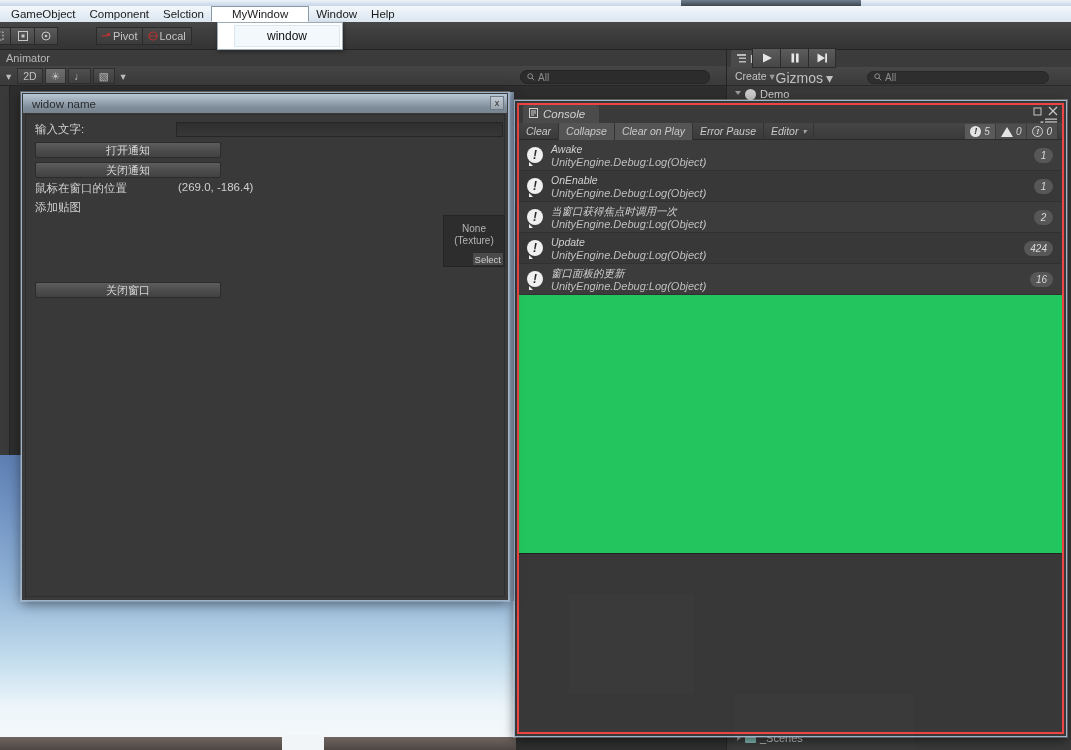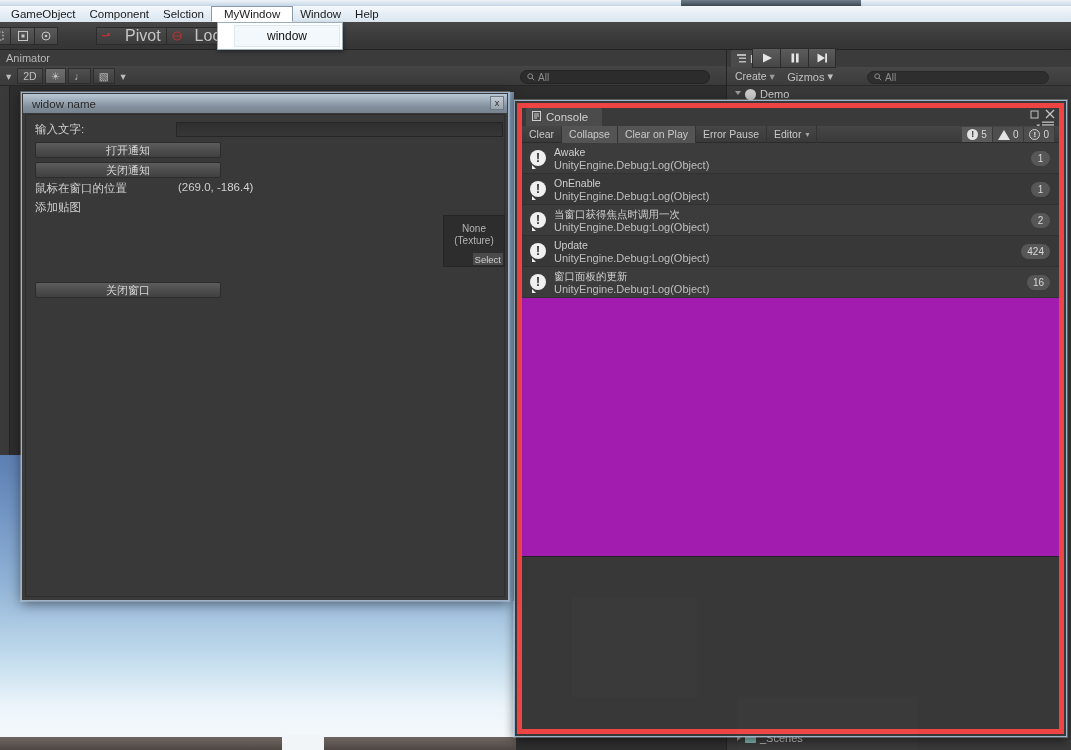--- a/index.html
+++ b/index.html
@@ -47,21 +47,21 @@
     position:absolute; left:0; top:6px; width:1071px; height:16px;
     background:linear-gradient(180deg,#f4f8fb 0%,#e6eef6 50%,#dbe6f0 100%);
     display:flex; align-items:center; padding-left:4px;
     font-size:11.5px; color:#1a1a1a;
   }
   .menu-item{ padding:1px 7px; line-height:14px; white-space:nowrap; cursor:default; }
   .menu-item.active{
     background:#ffffff;
     border:1px solid #8a9aa8;
     border-bottom-color:#ffffff;
-    padding:0px 12px;
+    padding:0px 20px;
     position:relative; z-index:30;
   }
   .menu-dropdown{
     position:absolute; left:217px; top:22px; width:126px; height:28px;
     background:#ffffff; border:1px solid #9bacbb; z-index:29;
     box-shadow:1px 2px 4px rgba(0,0,0,0.35);
   }
   .menu-dropdown .dd-item{
     position:absolute; left:16px; right:2px; top:2px; bottom:2px;
     background:#f3f8fc; border:1px solid #dbe7f1;
@@ -74,21 +74,21 @@
     position:absolute; left:0; top:22px; width:1071px; height:28px;
     background:linear-gradient(180deg,#474747 0%,#3c3c3c 50%,#343434 100%);
     border-bottom:1px solid #232323;
   }
   .tb-grp{ position:absolute; display:flex; height:18px; top:5px; }
   .tb-btn{
     height:18px; min-width:24px; padding:0 5px;
     background:linear-gradient(180deg,#5a5a5a,#444444);
     border:1px solid #2b2b2b; border-right:none;
     display:flex; align-items:center; justify-content:center;
-    color:#c6c6c6; font-size:16px; gap:13px;
+    color:#c6c6c6; font-size:11px; gap:1px;
   }
   .tb-btn:last-child{ border-right:1px solid #2b2b2b; }
   .tb-btn.flat{ background:linear-gradient(180deg,#4a4a4a,#3b3b3b); }
   .tb-btn svg{ display:block; }
 
   
   .playgrp{ position:absolute; left:752px; top:26px; display:flex; height:20px; }
   .playgrp .pbtn{
     width:28px; height:20px;
     background:linear-gradient(180deg,#5c5c5c,#464646);
@@ -111,21 +111,21 @@
   }
   .st-btn{
     height:16px; padding:0 5px; color:#c2c2c2; font-size:10.5px;
     display:flex; align-items:center; justify-content:center;
     background:linear-gradient(180deg,#4f4f4f,#3f3f3f);
     border:1px solid #2e2e2e;
   }
   .st-btn.on{ background:linear-gradient(180deg,#6e6e6e,#5a5a5a); }
   .st-plain{ color:#bdbdbd; font-size:10.5px; padding:0 4px; }
   .gizmos{
-    position:absolute; right:238px; top:70px; color:#c0c0c0; font-size:11px;
+    position:absolute; right:238px; top:70px; color:#c0c0c0; font-size:14px;
     display:flex; align-items:center; gap:3px;
   }
   .scene-search{
     position:absolute; left:520px; top:70px; width:190px; height:14px;
     background:#2c2c2c; border:1px solid #242424; border-radius:7px;
     display:flex; align-items:center; padding-left:6px; gap:3px;
     color:#8d8d8d; font-size:10px;
   }
   .scene-viewport{
     position:absolute; left:0; top:86px; width:726px; height:664px;
@@ -177,21 +177,21 @@
   .folder-ico:after{content:"";position:absolute;left:0;top:-2px;width:5px;height:2px;background:#7fb8b0;border-radius:1px 1px 0 0;}
   .unity-ico{ width:11px;height:11px;border-radius:50%;background:#c9c9c9; }
 
   
   .console-win{
     position:absolute; left:514px; top:100px; width:553px; height:637px;
     background:#383838;
     border:1px solid #9db4cd;
     box-shadow:0 0 0 1px rgba(255,255,255,0.25), 0 3px 10px rgba(0,0,0,0.55);
   }
-  .console-inner{ position:absolute; inset:2px; background:#a21caf; border:5px solid #ef4444; }
+  .console-inner{ position:absolute; inset:2px; background:#22c55e; border:2px solid #ef4444;font-style:italic; }
   .console-tabrow{
     position:absolute; left:0; top:0; width:100%; height:18px; background:#3a3a3a;
   }
   .console-tab{
     position:absolute; left:4px; top:0; height:18px; padding:0 14px 0 6px;
     background:#4b4b4b; display:flex; align-items:center; gap:5px;
     color:#d2d2d2; font-size:11.5px;
     border-top-left-radius:2px; border-top-right-radius:2px;
   }
   .win-ctrl{

